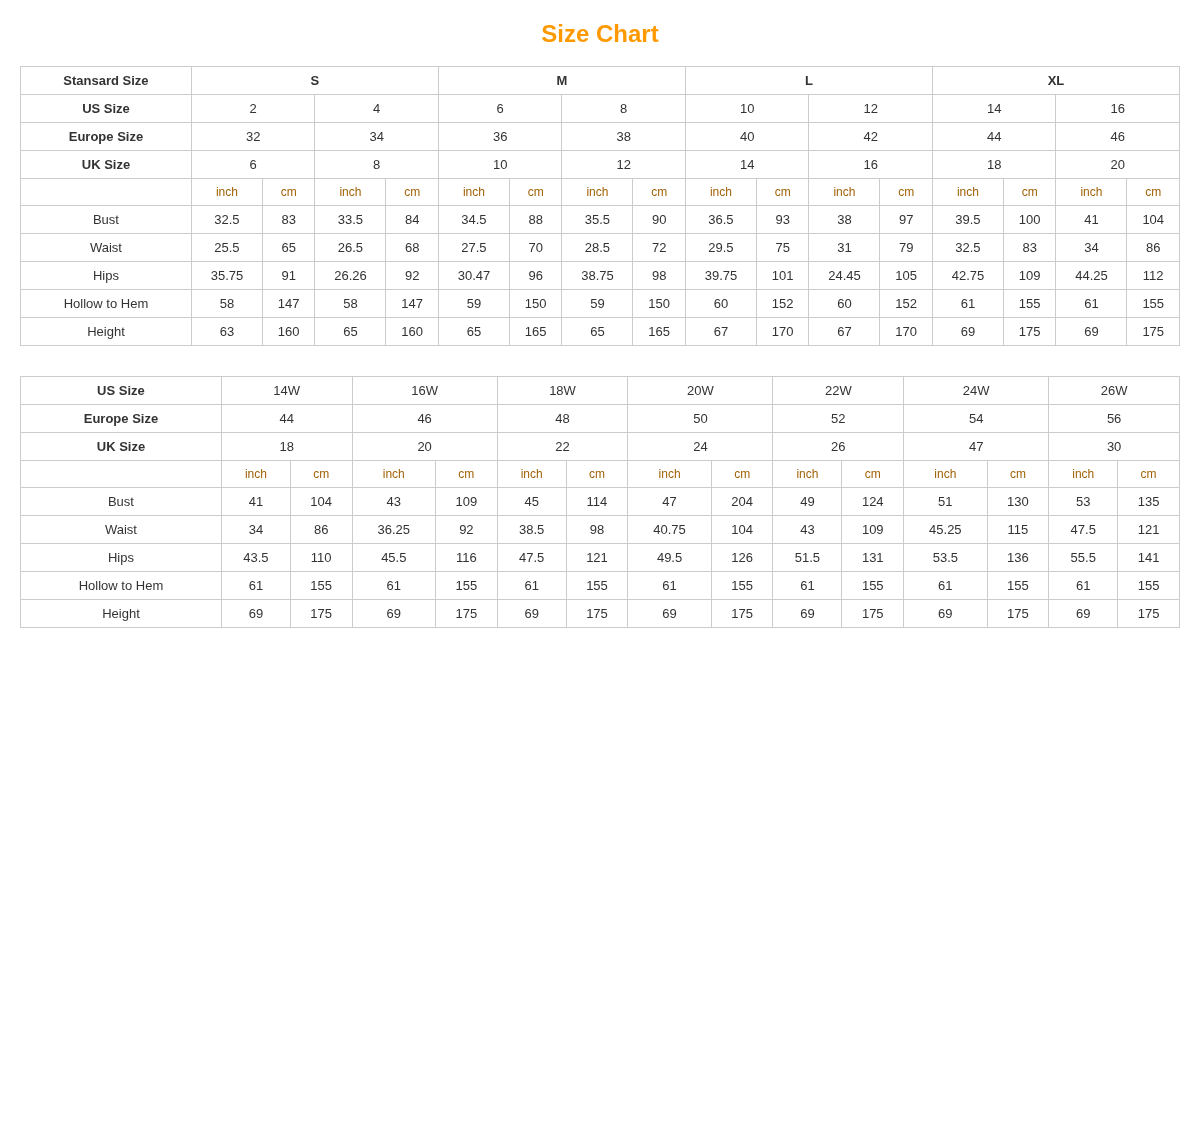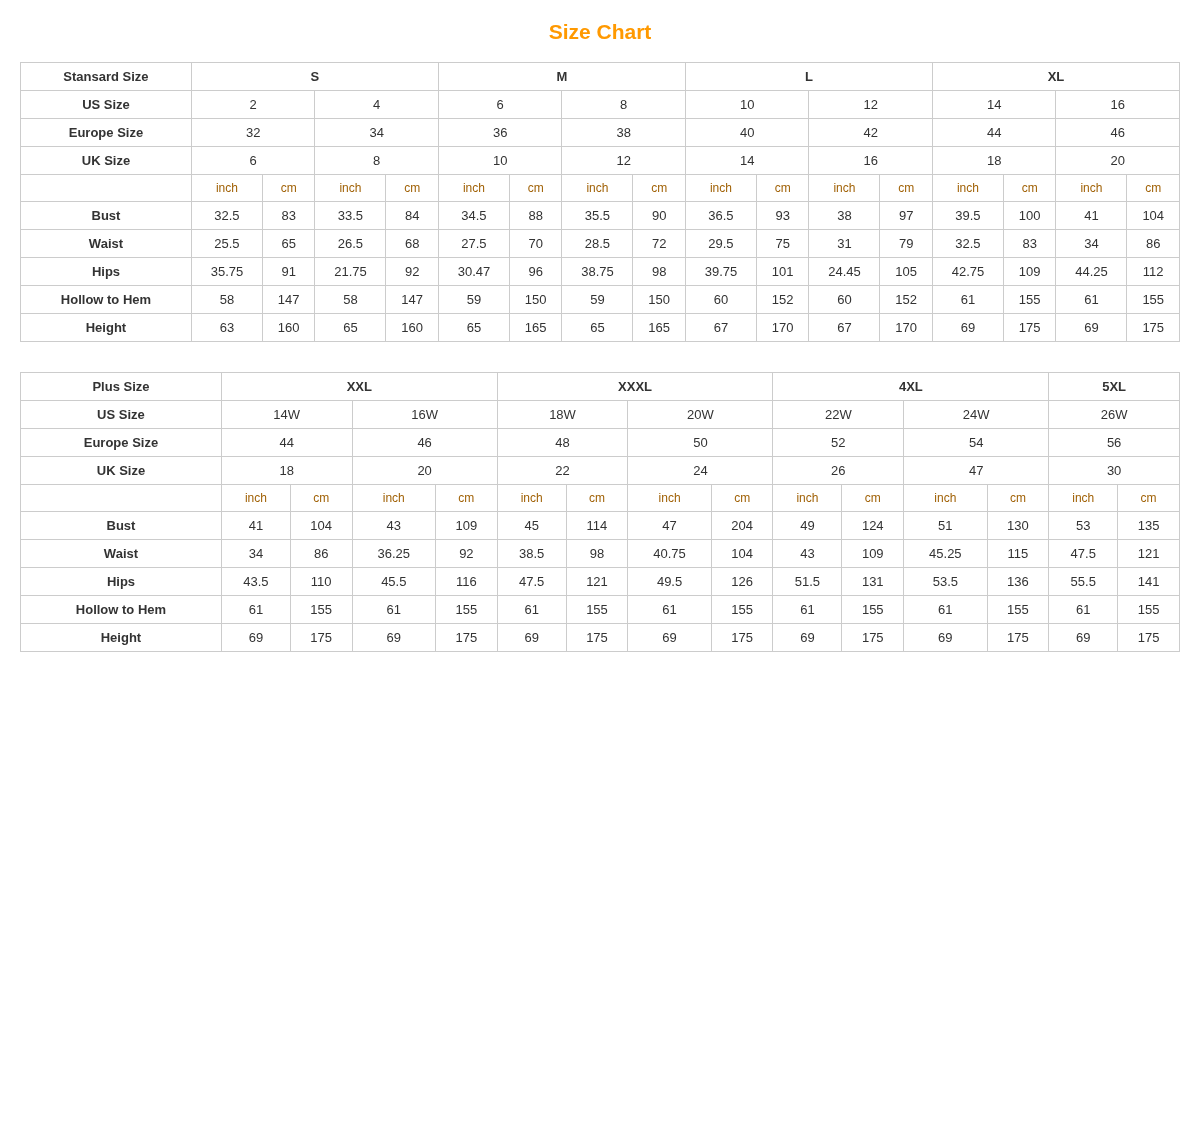--- a/index.html
+++ b/index.html
@@ -6,21 +6,21 @@
     body {
       background: #fff;
       font-family: Arial, sans-serif;
       font-size: 13px;
       padding: 20px;
       color: #333;
     }
     h1 {
       text-align: center;
       color: #f90;
-      font-size: 21px;
+      font-size: 24px;
       margin-bottom: 18px;
     }
     .chart-container {
       margin-bottom: 30px;
     }
     table {
       border-collapse: collapse;
       width: 100%;
     }
     td, th {
@@ -32,21 +32,21 @@
     .label-cell {
       text-align: center;
       font-weight: bold;
       background: #fff;
       min-width: 100px;
     }
     .header-size-group {
       font-weight: bold;
     }
     .row-label {
-      font-weight: bold;
+      font-weight: normal;
       margin-top: 8px;
     }
     .sub-header {
       font-size: 12px;
       color: #a16207;
     }
   </style>
 </head>
 <body>
 
@@ -156,21 +156,21 @@
           <td>79</td>
           <td>32.5</td>
           <td>83</td>
           <td>34</td>
           <td>86</td>
         </tr>
         <tr>
           <td class="label-cell row-label">Hips</td>
           <td>35.75</td>
           <td>91</td>
-          <td>21.75</td>
+          <td>26.26</td>
           <td>92</td>
           <td>30.47</td>
           <td>96</td>
           <td>38.75</td>
           <td>98</td>
           <td>39.75</td>
           <td>101</td>
           <td>24.45</td>
           <td>105</td>
           <td>42.75</td>
@@ -217,27 +217,20 @@
           <td>175</td>
         </tr>
       </tbody>
   </table>
 </div>
 
 <div class="chart-container">
   <table>
     <tbody>
 
-      <tr>
-        <td class="label-cell" style="font-weight:bold;">Plus Size</td>
-        <td colspan="4" class="header-size-group">XXL</td>
-        <td colspan="4" class="header-size-group">XXXL</td>
-        <td colspan="4" class="header-size-group">4XL</td>
-        <td colspan="2" class="header-size-group">5XL</td>
-      </tr>
 
       <tr>
         <td class="label-cell">US Size</td>
         <td colspan="2">14W</td>
         <td colspan="2">16W</td>
         <td colspan="2">18W</td>
         <td colspan="2">20W</td>
         <td colspan="2">22W</td>
         <td colspan="2">24W</td>
         <td colspan="2">26W</td>

